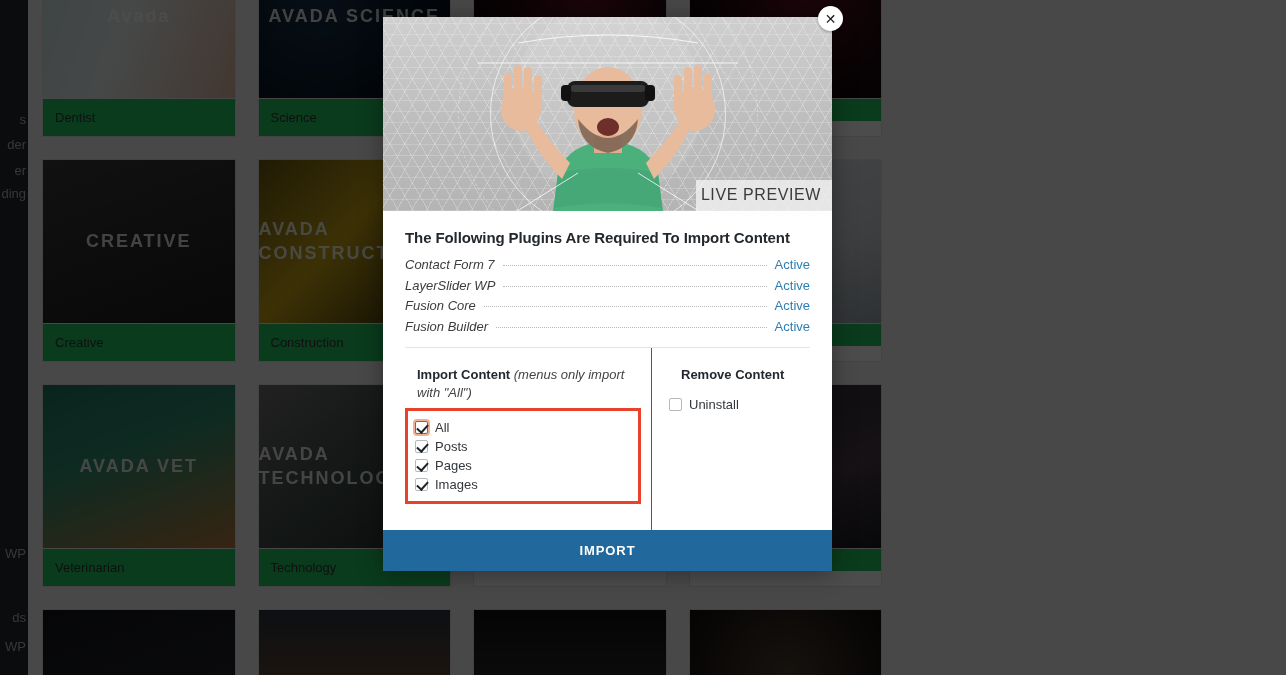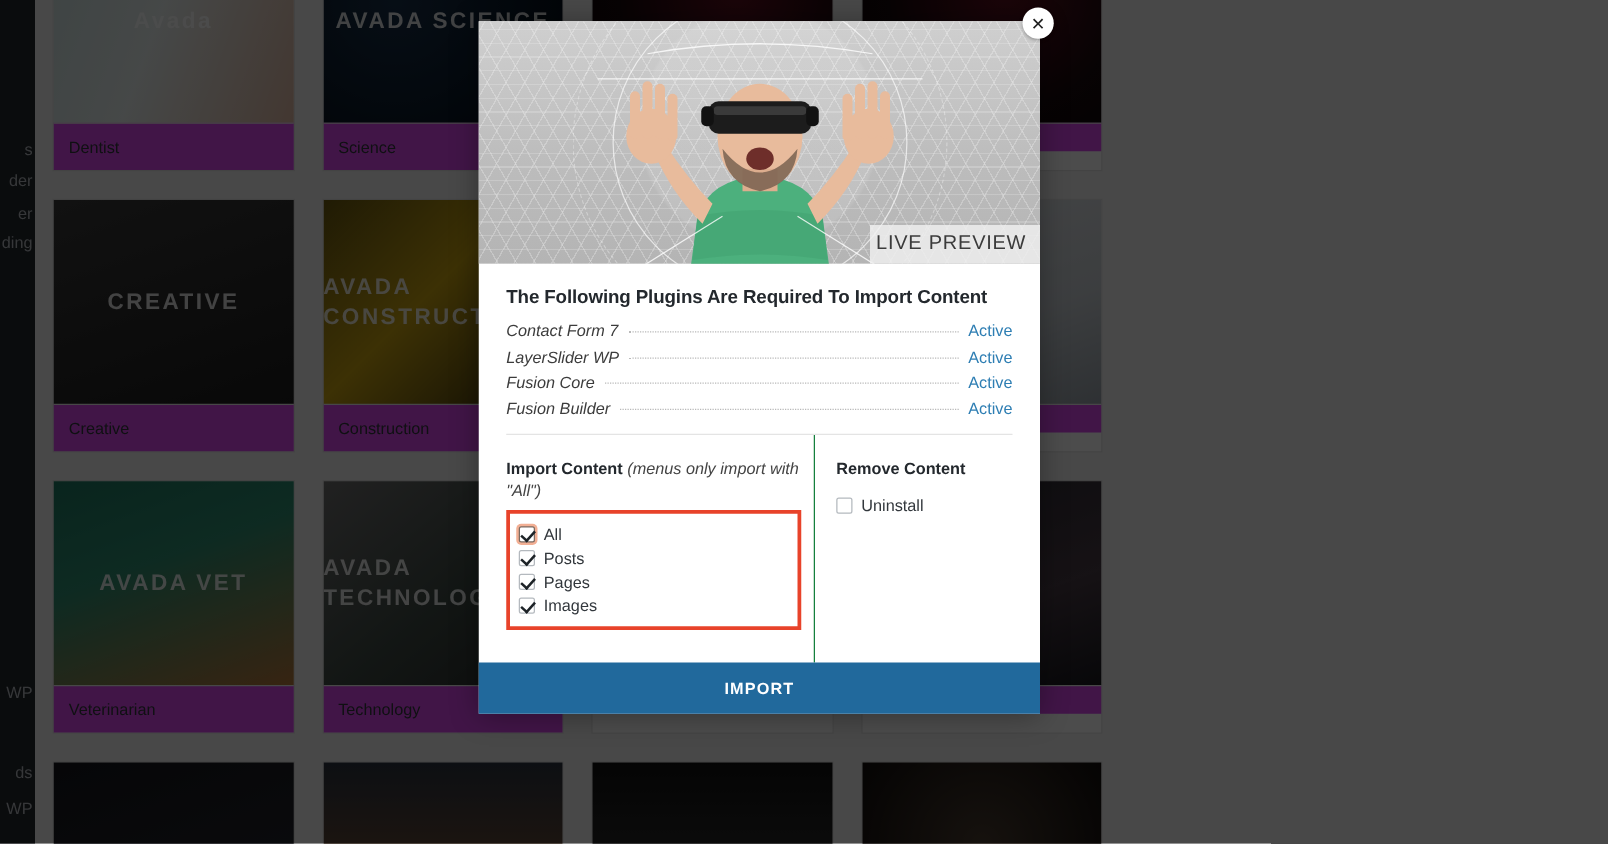--- a/index.html
+++ b/index.html
@@ -42,21 +42,21 @@
     height: 163px; width: 100%;
     position: relative; overflow: hidden;
     display: flex; align-items: center; justify-content: center;
   }
   .demo-thumb-label {
     font-size: 18px; font-weight: bold; letter-spacing: 2px;
     color: rgba(255,255,255,.85); 
     position: relative; z-index: 2; line-height: 1.3;
   }
   .demo-title {
-    padding: 11px 12px; font-size: 13px; color: #32373c; background: #d946ef;
+    padding: 11px 12px; font-size: 13px; color: #32373c; background: #22c55e;
     border-top: 1px solid #eee;
   }
 
   
   .t-dentist { background: linear-gradient(110deg,#cfe3e2 0%,#e9f1f0 45%,#dfb9a4 100%); }
   .t-science { background: radial-gradient(circle at 30% 40%, #173049 0%, #0a1624 70%, #060d16 100%); }
   .t-blackred { background: radial-gradient(circle at 60% 35%, #5e1220 0%, #1a0a0e 60%, #09070a 100%); }
   .t-creative { background: linear-gradient(160deg,#3a3a3a 0%,#1d1d1d 100%); }
   .t-construction { background: linear-gradient(135deg,#6b5a10 0%,#c9a312 45%,#2a2411 100%); }
   .t-kids { background: linear-gradient(160deg,#e4e7ea 0%,#c9cfd4 60%,#9aa3ab 100%); }
@@ -149,21 +149,21 @@
   #columns { display: flex; flex: 1; }
   #col-import {
     width: 268px; padding: 18px 0 0 22px; position: relative;
   }
   #col-remove {
     flex: 1; padding: 18px 0 0 17px;
     border-left: 1px solid #15803d;
   }
   .col-heading {
     font-size: 13px; font-weight: bold; color: #23282d;
-    margin-bottom: 4px; line-height: 1.45;
+    margin-bottom: 4px; line-height: 1.45; margin-left: 12px;
   }
   .col-heading .note {
     font-weight: normal; font-style: italic; color: #444;
   }
 
   #checkbox-frame {
     border: 3px solid #e8432a;
     padding: 7px 8px 7px 7px;
     width: 236px;
     margin-top: 5px;

